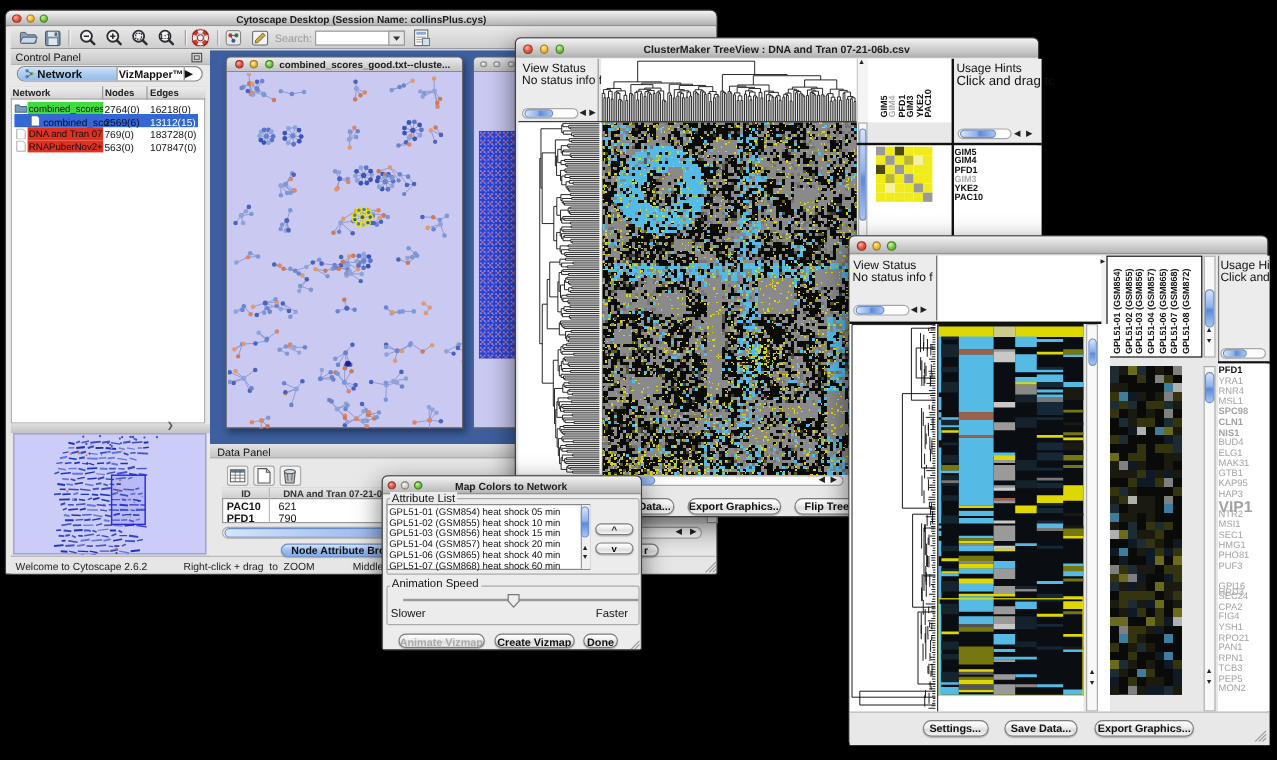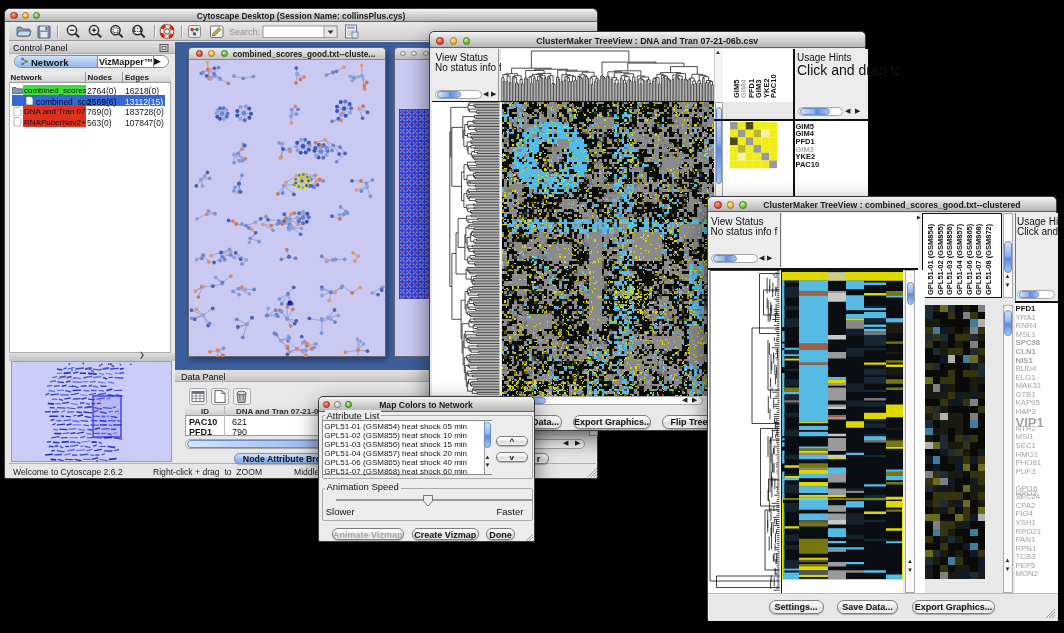--- a/index.html
+++ b/index.html
@@ -1285,21 +1285,21 @@
     <div class="arr" style="left:285px;top:17px;font-size:6px">▲</div>
     <div class="abs" style="left:293px;top:16.5px;width:70px;height:53.5px;background:#fff"></div>
     <div class="t" style="left:301.5px;top:66px;font-size:7.5px;font-weight:bold;color:#111;transform:rotate(-90deg);transform-origin:0 0">GIM5</div>
     <div class="t" style="left:309.0px;top:66px;font-size:7.5px;font-weight:bold;color:#aaa;transform:rotate(-90deg);transform-origin:0 0">GIM4</div>
     <div class="t" style="left:316.5px;top:66px;font-size:7.5px;font-weight:bold;color:#111;transform:rotate(-90deg);transform-origin:0 0">PFD1</div>
     <div class="t" style="left:324.0px;top:66px;font-size:7.5px;font-weight:bold;color:#111;transform:rotate(-90deg);transform-origin:0 0">GIM3</div>
     <div class="t" style="left:331.5px;top:66px;font-size:7.5px;font-weight:bold;color:#111;transform:rotate(-90deg);transform-origin:0 0">YKE2</div>
     <div class="t" style="left:339.0px;top:66px;font-size:7.5px;font-weight:bold;color:#111;transform:rotate(-90deg);transform-origin:0 0">PAC10</div>
     <div class="abs" style="left:364px;top:16.5px;width:73.5px;height:72px;background:#ececec;border-left:1px solid #555"></div>
     <div class="t" style="left:367px;top:19.5px;font-size:10px;color:#111">Usage Hints</div>
-    <div class="t" style="left:367px;top:29.5px;font-size:14px;color:#111">Click and drag tc</div>
+    <div class="t" style="left:367px;top:29.5px;font-size:11px;color:#111">Click and drag tc</div>
     <div class="sbtrack" style="left:368px;top:75px;width:45px;height:8.5px"></div>
     <div class="sbthumbh" style="left:369.5px;top:76px;width:30px;height:6.5px"></div>
     <div class="arr" style="left:415px;top:74.5px;font-size:7px">◀</div>
     <div class="arr" style="left:425px;top:74.5px;font-size:7px">▶</div>
     <div class="abs" style="left:2px;top:70px;width:68.5px;height:293px;background:#fff"></div>
     <svg style="left:2px;top:70px" width="68.5" height="293" viewBox="0 0 68.5 293">
       <path d="M67.5 4.0H43.2V5.5H67.5M67.5 2.4H42.0V4.8H43.2M67.5 0.8H37.1V3.6H42.0M67.5 10.3H46.0V11.9H67.5M67.5 8.7H44.3V11.1H46.0M67.5 7.1H37.4V9.9H44.3M37.1 2.2H36.1V8.5H37.4M67.5 15.0H44.2V16.6H67.5M67.5 13.5H42.4V15.8H44.2M67.5 19.8H42.1V21.4H67.5M67.5 18.2H41.1V20.6H42.1M67.5 23.0H37.7V24.5H67.5M67.5 27.7H44.2V29.3H67.5M67.5 26.1H43.2V28.5H44.2M37.7 23.8H36.7V27.3H43.2M41.1 19.4H35.7V25.5H36.7M67.5 30.9H38.5V32.5H67.5M67.5 35.6H40.5V37.2H67.5M67.5 34.1H39.5V36.4H40.5M38.5 31.7H35.5V35.2H39.5M35.7 22.5H32.8V33.5H35.5M67.5 40.4H39.8V42.0H67.5M67.5 38.8H38.8V41.2H39.8M67.5 45.1H42.9V46.7H67.5M67.5 43.6H38.8V45.9H42.9M67.5 49.9H45.5V51.5H67.5M67.5 48.3H42.5V50.7H45.5M67.5 56.2H42.7V57.8H67.5M67.5 54.6H41.7V57.0H42.7M67.5 53.1H40.7V55.8H41.7M42.5 49.5H39.7V54.4H40.7M38.8 44.7H36.1V52.0H39.7M38.8 40.0H35.1V48.4H36.1M32.8 28.0H31.8V44.2H35.1M42.4 14.6H30.8V36.1H31.8M67.5 59.4H43.3V61.0H67.5M67.5 62.6H44.4V64.1H67.5M67.5 67.3H38.4V68.9H67.5M67.5 65.7H37.4V68.1H38.4M44.4 63.4H36.4V66.9H37.4M43.3 60.2H35.4V65.1H36.4M67.5 70.5H43.1V72.1H67.5M67.5 75.2H43.5V76.8H67.5M67.5 73.6H42.5V76.0H43.5M43.1 71.3H41.5V74.8H42.5M67.5 80.0H38.1V81.6H67.5M67.5 78.4H37.1V80.8H38.1M67.5 83.1H43.4V84.7H67.5M37.1 79.6H36.1V83.9H43.4M41.5 73.1H35.1V81.8H36.1M35.4 62.7H32.0V77.4H35.1M67.5 86.3H44.0V87.9H67.5M67.5 89.5H37.2V91.1H67.5M44.0 87.1H36.2V90.3H37.2M67.5 94.2H38.2V95.8H67.5M67.5 99.0H44.7V100.6H67.5M67.5 97.4H43.7V99.8H44.7M38.2 95.0H37.2V98.6H43.7M67.5 92.7H35.9V96.8H37.2M36.2 88.7H34.9V94.7H35.9M67.5 102.2H41.4V103.7H67.5M67.5 105.3H42.0V106.9H67.5M67.5 110.1H39.6V111.7H67.5M67.5 108.5H38.6V110.9H39.6M42.0 106.1H35.8V109.7H38.6M41.4 102.9H34.8V107.9H35.8M34.9 91.7H31.9V105.4H34.8M32.0 70.0H29.5V98.6H31.9M30.8 25.4H19.8V84.3H29.5M36.1 5.3H18.8V54.8H19.8M67.5 113.2H39.2V114.8H67.5M67.5 116.4H45.6V118.0H67.5M67.5 119.6H40.7V121.2H67.5M45.6 117.2H36.0V120.4H40.7M39.2 114.0H34.6V118.8H36.0M67.5 122.7H37.0V124.3H67.5M67.5 125.9H41.8V127.5H67.5M37.0 123.5H36.0V126.7H41.8M67.5 129.1H40.4V130.7H67.5M67.5 133.8H42.8V135.4H67.5M67.5 132.2H41.8V134.6H42.8M40.4 129.9H39.4V133.4H41.8M67.5 137.0H44.5V138.6H67.5M67.5 140.2H43.4V141.7H67.5M44.5 137.8H41.9V141.0H43.4M39.4 131.7H38.4V139.4H41.9M67.5 143.3H40.3V144.9H67.5M67.5 149.7H42.3V151.3H67.5M67.5 148.1H41.3V150.5H42.3M67.5 146.5H37.1V149.3H41.3M40.3 144.1H36.1V147.9H37.1M38.4 135.5H35.1V146.0H36.1M36.0 125.1H33.9V140.8H35.1M67.5 152.8H43.0V154.4H67.5M67.5 156.0H39.6V157.6H67.5M43.0 153.6H38.0V156.8H39.6M67.5 162.3H43.5V163.9H67.5M67.5 160.8H42.5V163.1H43.5M67.5 159.2H36.7V161.9H42.5M38.0 155.2H35.7V160.6H36.7M33.9 132.9H32.9V157.9H35.7M34.6 116.4H26.1V145.4H32.9M67.5 170.3H38.2V171.8H67.5M67.5 168.7H37.1V171.0H38.2M67.5 167.1H36.1V169.9H37.1M67.5 165.5H35.1V168.5H36.1M67.5 173.4H44.0V175.0H67.5M67.5 178.2H42.3V179.8H67.5M67.5 176.6H41.3V179.0H42.3M67.5 181.3H41.7V182.9H67.5M41.3 177.8H40.3V182.1H41.7M44.0 174.2H39.3V180.0H40.3M35.1 167.0H34.1V177.1H39.3M26.1 130.9H24.0V172.0H34.1M67.5 184.5H40.0V186.1H67.5M67.5 187.7H38.1V189.3H67.5M40.0 185.3H37.1V188.5H38.1M67.5 192.4H46.1V194.0H67.5M67.5 190.8H36.4V193.2H46.1M37.1 186.9H35.4V192.0H36.4M67.5 197.2H39.2V198.8H67.5M67.5 195.6H38.2V198.0H39.2M67.5 201.9H42.5V203.5H67.5M67.5 200.3H41.5V202.7H42.5M38.2 196.8H37.2V201.5H41.5M67.5 206.7H43.5V208.3H67.5M67.5 205.1H36.8V207.5H43.5M37.2 199.2H35.8V206.3H36.8M67.5 213.0H38.6V214.6H67.5M67.5 211.4H37.6V213.8H38.6M67.5 209.9H35.6V212.6H37.6M35.8 202.7H34.1V211.2H35.6M35.4 189.5H33.1V207.0H34.1M67.5 216.2H42.0V217.8H67.5M67.5 219.4H39.0V220.9H67.5M42.0 217.0H38.0V220.1H39.0M67.5 222.5H42.2V224.1H67.5M67.5 225.7H45.0V227.3H67.5M42.2 223.3H41.2V226.5H45.0M38.0 218.6H37.0V224.9H41.2M67.5 228.9H41.3V230.4H67.5M67.5 232.0H44.2V233.6H67.5M67.5 236.8H37.1V238.4H67.5M67.5 235.2H36.1V237.6H37.1M67.5 239.9H37.8V241.5H67.5M36.1 236.4H35.1V240.7H37.8M44.2 232.8H34.1V238.6H35.1M41.3 229.6H33.1V235.7H34.1M67.5 243.1H44.9V244.7H67.5M67.5 249.4H46.4V251.0H67.5M67.5 247.9H38.8V250.2H46.4M67.5 246.3H37.8V249.1H38.8M44.9 243.9H36.8V247.7H37.8M33.1 232.7H32.1V245.8H36.8M67.5 252.6H37.7V254.2H67.5M67.5 258.9H38.0V260.5H67.5M67.5 257.4H37.0V259.7H38.0M67.5 255.8H35.7V258.6H37.0M37.7 253.4H34.7V257.2H35.7M67.5 265.3H45.6V266.9H67.5M67.5 263.7H37.3V266.1H45.6M67.5 262.1H36.3V264.9H37.3M67.5 268.5H39.6V270.0H67.5M67.5 273.2H40.5V274.8H67.5M67.5 271.6H36.3V274.0H40.5M39.6 269.2H35.3V272.8H36.3M67.5 276.4H45.2V278.0H67.5M67.5 279.5H39.9V281.1H67.5M67.5 282.7H39.5V284.3H67.5M39.9 280.3H38.5V283.5H39.5M45.2 277.2H36.6V281.9H38.5M67.5 287.5H43.1V289.0H67.5M67.5 285.9H41.3V288.2H43.1M67.5 290.6H45.2V292.2H67.5M41.3 287.1H40.3V291.4H45.2M36.6 279.5H35.6V289.2H40.3M35.3 271.0H34.3V284.4H35.6M36.3 263.5H33.3V277.7H34.3M34.7 255.3H32.3V270.6H33.3M32.1 239.2H31.1V262.9H32.3M37.0 221.7H30.1V251.1H31.1M33.1 198.2H29.1V236.4H30.1M24.0 151.5H19.9V217.3H29.1M18.8 30.1H17.8V184.4H19.9" stroke="#111" fill="none" stroke-width="0.75"></path>
     </svg>
     <svg style="left:71.5px;top:69.5px" width="212" height="294" viewBox="0 0 85 118" preserveAspectRatio="none" shape-rendering="crispEdges">
       <rect x="0.0" y="0.0" width="85.0" height="118.0" fill="#0b0b06"></rect>
@@ -1382,21 +1382,20 @@
     <div class="aquab" style="left:8px;top:383px;width:60px;height:13.5px;font-size:9px;line-height:13px">Settings...</div>
     <div class="aquab" style="left:76px;top:383px;width:55.5px;height:13.5px;font-size:9px;line-height:13px">Save Data...</div>
     <div class="aquab" style="left:143px;top:383px;width:78px;height:13.5px;font-size:9px;line-height:13px">Export Graphics...</div>
     <div class="aquab" style="left:232px;top:383px;width:84px;height:13.5px;font-size:9px;line-height:13px">Flip Tree Nodes</div>
   </div>
 <div class="win" style="left:707px;top:196px;width:350px;height:423.5px;border-radius:5px 5px 2px 2px">
     <div class="tbar" style="height:15px"></div>
     <div class="tl r" style="left:6.2px;top:4.2px;width:7.6px;height:7.6px"></div>
     <div class="tl y" style="left:18.7px;top:4.2px;width:7.6px;height:7.6px"></div>
     <div class="tl g" style="left:31.2px;top:4.2px;width:7.6px;height:7.6px"></div>
-    <div class="ttext" style="left:40px;right:20px;top:3.2px;font-size:8.6px">ClusterMaker TreeView : combined_scores_good.txt--clustered</div>
     <div class="abs" style="left:0;top:16px;width:72.5px;height:54px;background:#ececec;border-right:1px solid #777"></div>
     <div class="t" style="left:3px;top:18.5px;font-size:10px;color:#111">View Status</div>
     <div class="t" style="left:2.5px;top:28.5px;font-size:10px;color:#111">No status info f</div>
     <div class="sbtrack" style="left:3px;top:57px;width:47px;height:8.5px"></div>
     <div class="sbthumbh" style="left:4.5px;top:58px;width:24px;height:6.5px"></div>
     <div class="arr" style="left:51px;top:56.5px;font-size:7px">◀</div>
     <div class="arr" style="left:59px;top:56.5px;font-size:7px">▶</div>
     <div class="abs" style="left:74px;top:16px;width:135.5px;height:55px;background:#fff"></div>
     <div class="abs" style="left:0;top:71px;width:209.5px;height:1.5px;background:#111"></div>
     <div class="abs" style="left:209.5px;top:16px;width:4.5px;height:56.5px;background:#f0f0f0"></div>

